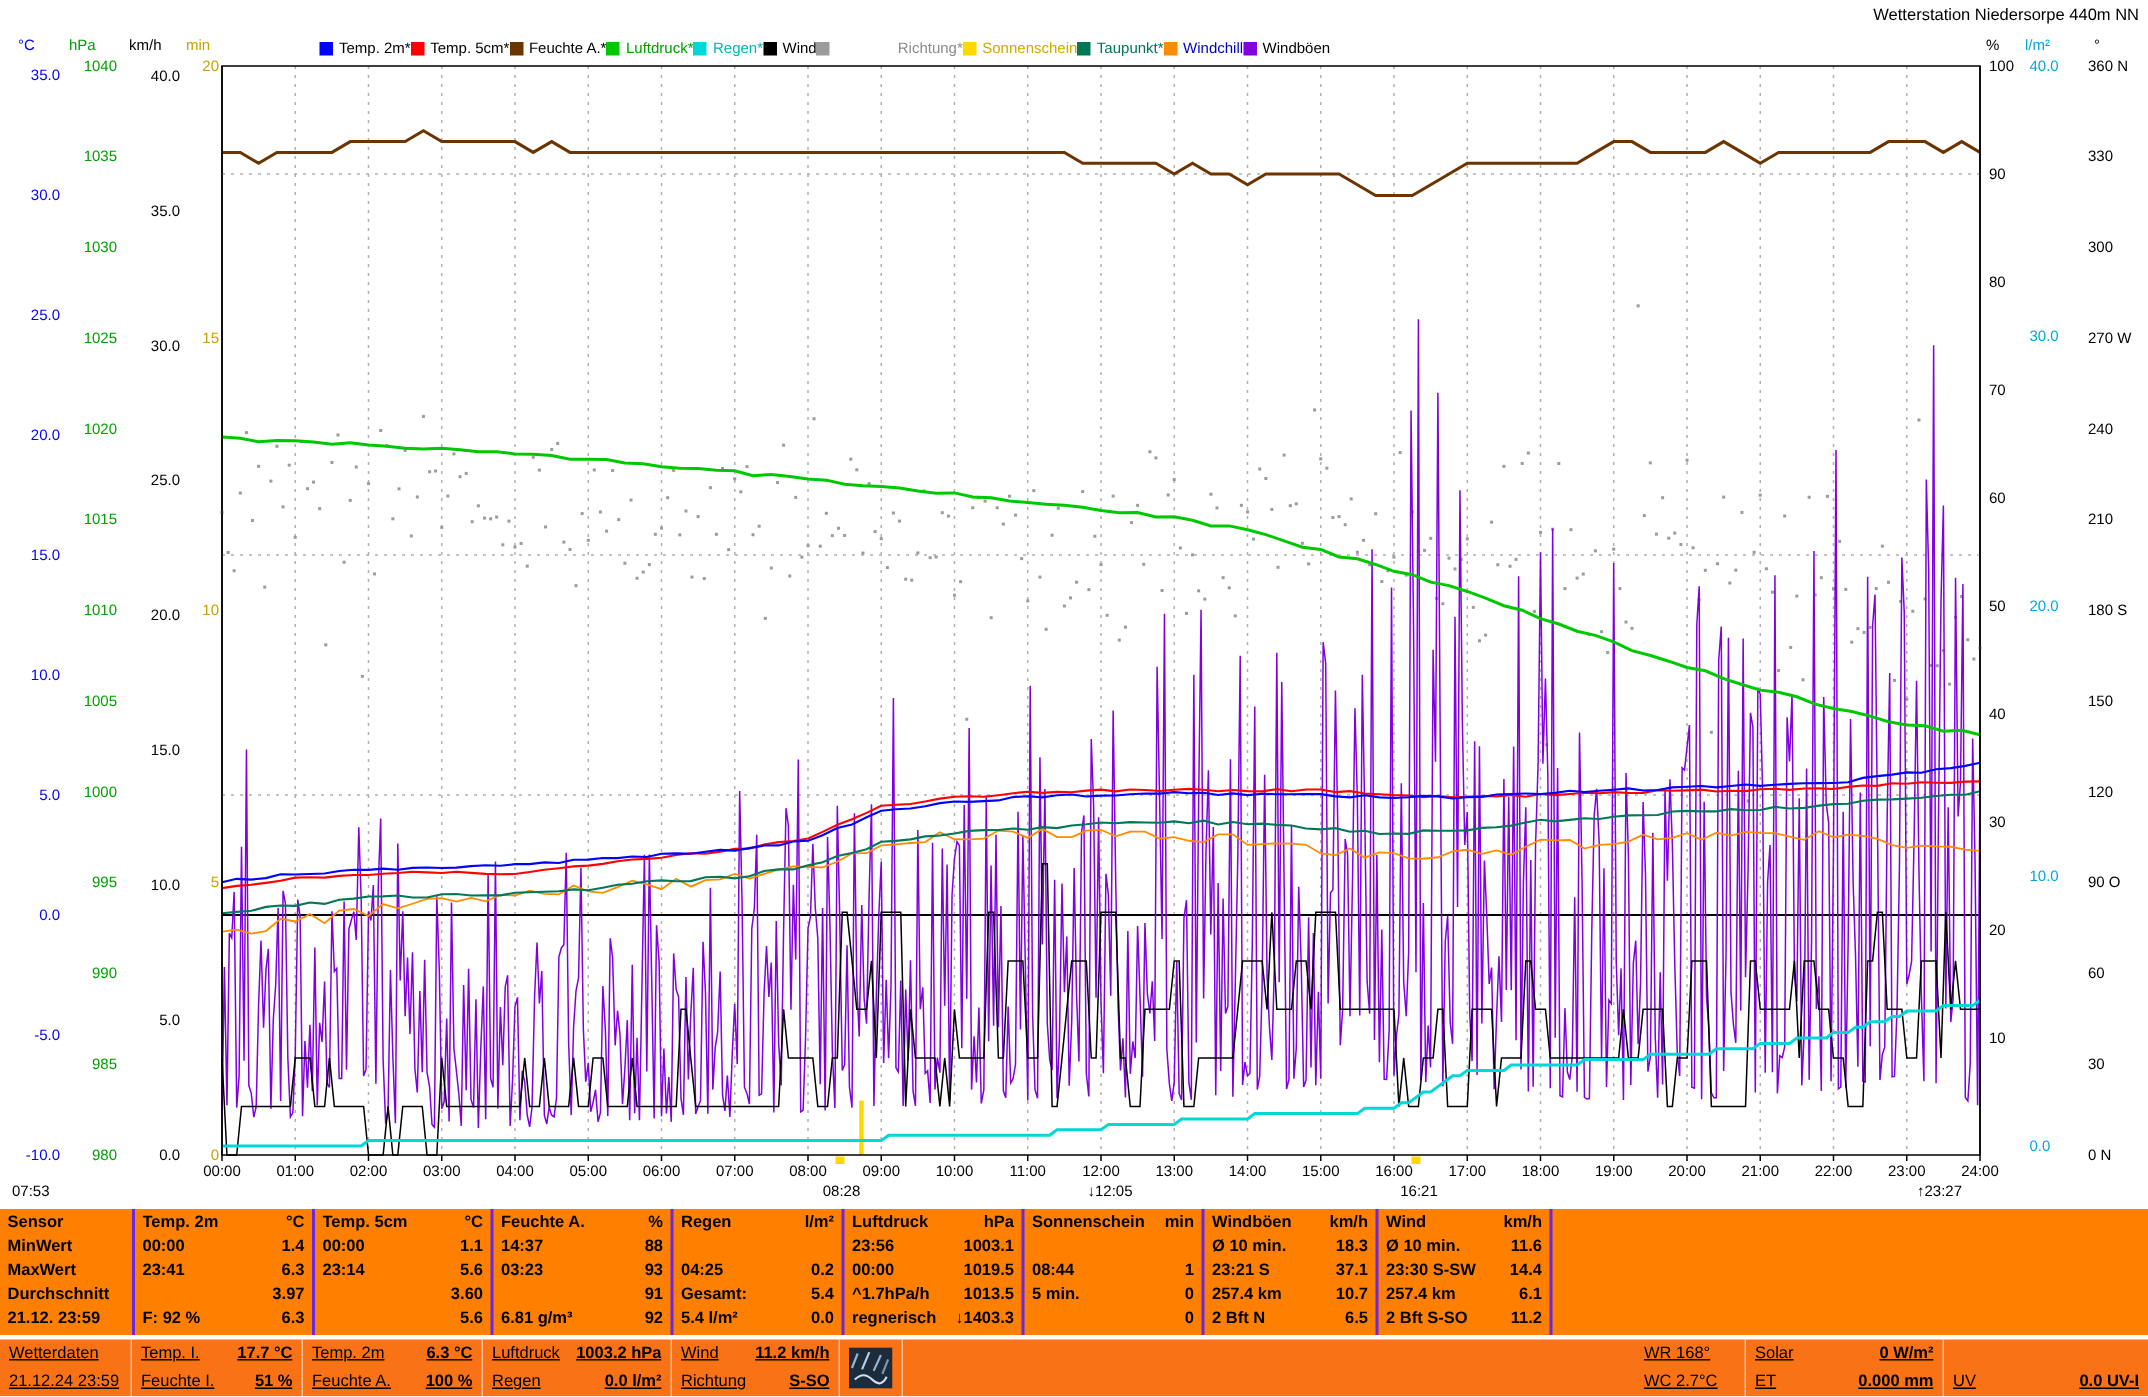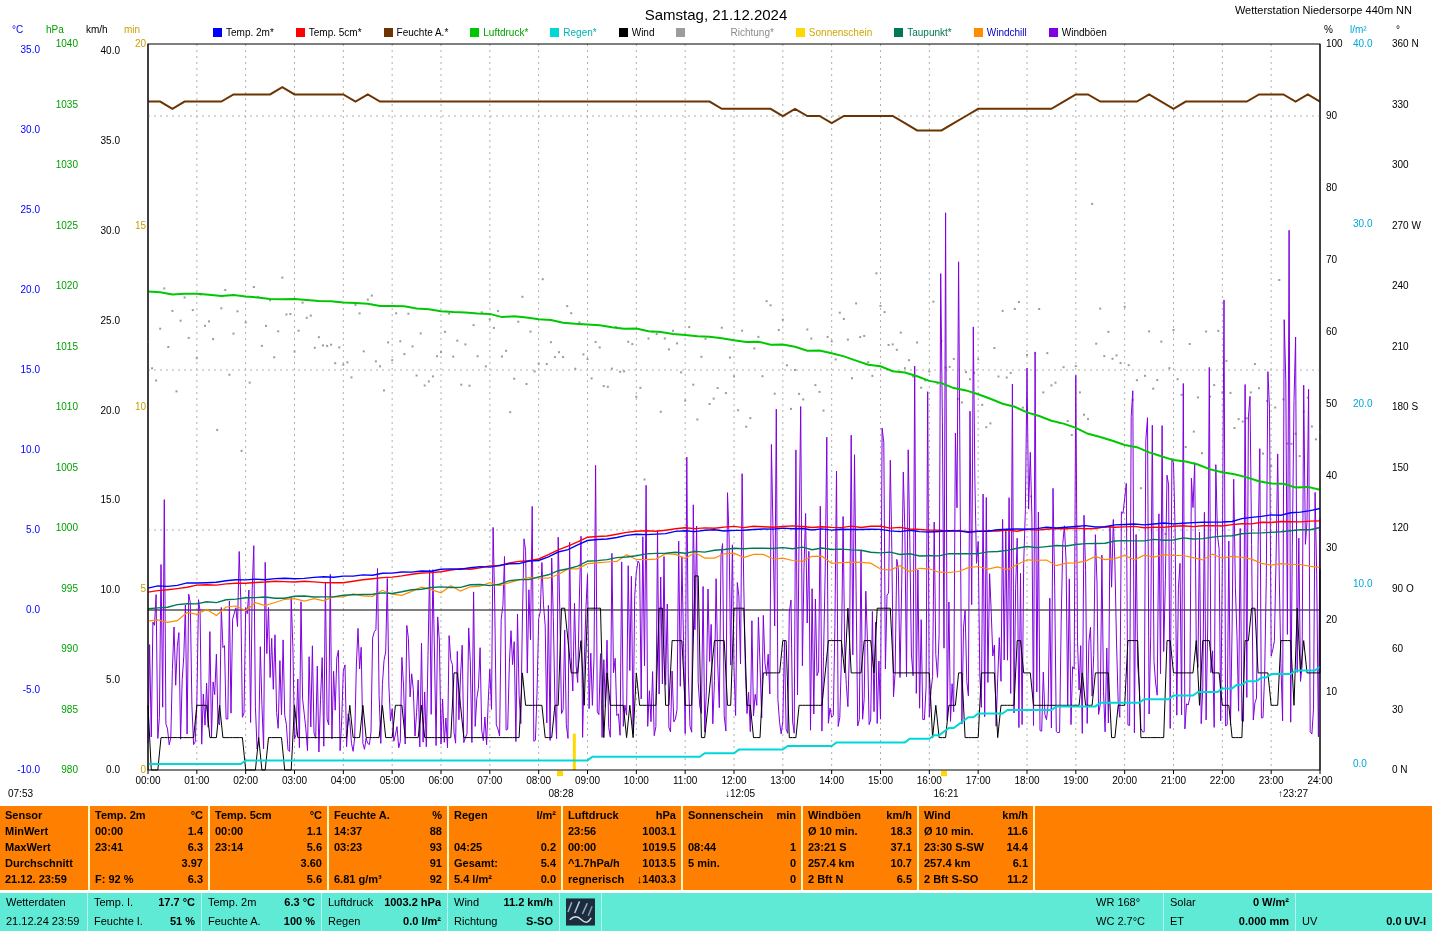--- a/index.html
+++ b/index.html
@@ -1,41 +1,40 @@
 <!DOCTYPE html>
 <html><head>
 <meta charset="utf-8">
 <style>
   html,body{margin:0;padding:0;background:#fff;}
   body{font-family:"Liberation Sans",sans-serif;}
   .screen{position:relative;width:1432px;height:931px;background:#fff;overflow:hidden;}
   .title{position:absolute;top:6px;left:0;width:100%;text-align:center;font-size:15px;color:#000;}
-  .station{position:absolute;top:4px;right:20px;font-size:11px;color:#000;}
-  .legend{position:absolute;top:27px;left:213px;display:flex;gap:22px;font-size:10px;align-items:center;white-space:nowrap;}
+  .station{position:absolute;top:4px;right:6px;font-size:11px;color:#000;}
+  .legend{position:absolute;top:27px;left:213px;display:flex;font-size:10px;align-items:center;white-space:nowrap;}
   .legend .it{display:flex;align-items:center;gap:4px;}
   .legend .sq{width:9px;height:9px;display:inline-block;}
   #chart{position:absolute;top:0;left:0;}
   #chart text{font-family:"Liberation Sans",sans-serif;}
   .stats{position:absolute;top:806px;left:0;width:1432px;height:84px;display:flex;font-size:11px;font-weight:bold;color:#000;}
-  .stats .col{box-sizing:border-box;padding:1px 5px 0 5px;border-right:2px solid #fef9c3;}
+  .stats .col{box-sizing:border-box;padding:1px 5px 0 5px;border-right:2px solid #6d28d9;}
   .stats .col.filler{border-right:none;flex:1;}
   .stats .row{height:16px;line-height:16px;display:flex;justify-content:space-between;gap:6px;white-space:nowrap;overflow:hidden;}
   .statusbar{position:absolute;top:893px;left:0;width:1432px;height:38px;display:flex;font-size:11px;color:#000;}
   .statusbar .sb-col{box-sizing:border-box;padding:0 6px;border-right:1px solid rgba(255,255,255,0.55);}
   .statusbar .sb-col.nob{border-right:none;}
   .statusbar .sb-row{height:19px;line-height:19px;display:flex;justify-content:space-between;gap:8px;white-space:nowrap;overflow:hidden;}
   .statusbar .v{font-weight:bold;}
   .statusbar .spacer{flex:1;border-right:none;}
   .iconwrap{display:flex;align-items:center;justify-content:center;}
 </style>
 </head>
 <body>
 
 <div class="screen">
-  <div class="title">Samstag, 21.12.2024</div>
   <div class="station">Wetterstation Niedersorpe 440m NN</div>
   <div class="legend" id="legend">
       <div class="it">
         <span class="sq" style="background: rgb(0, 0, 255);"></span>
         <span style="color: rgb(0, 0, 0);">Temp. 2m*</span>
       </div>
       <div class="it">
         <span class="sq" style="background: rgb(255, 0, 0);"></span>
         <span style="color: rgb(0, 0, 0);">Temp. 5cm*</span>
       </div>
@@ -755,21 +754,21 @@
           <span>257.4 km</span>
           <span>6.1</span>
         </div>
         <div class="row">
           <span>2 Bft S-SO</span>
           <span>11.2</span>
         </div>
       </div>
       <div class="col filler"></div>
     </div>
-  <div id="statusbar" class="statusbar" style="background: #5eead4;">
+  <div id="statusbar" class="statusbar" style="background: #f97316; text-decoration: underline;">
       <div class="sb-col" style="width: 88px;">
         <div class="sb-row">
           <span>Wetterdaten</span>
         </div>
         <div class="sb-row">
           <span>21.12.24 23:59</span>
         </div>
       </div>
       <div class="sb-col" style="width: 114px; text-align: right;">
         <div class="sb-row">

